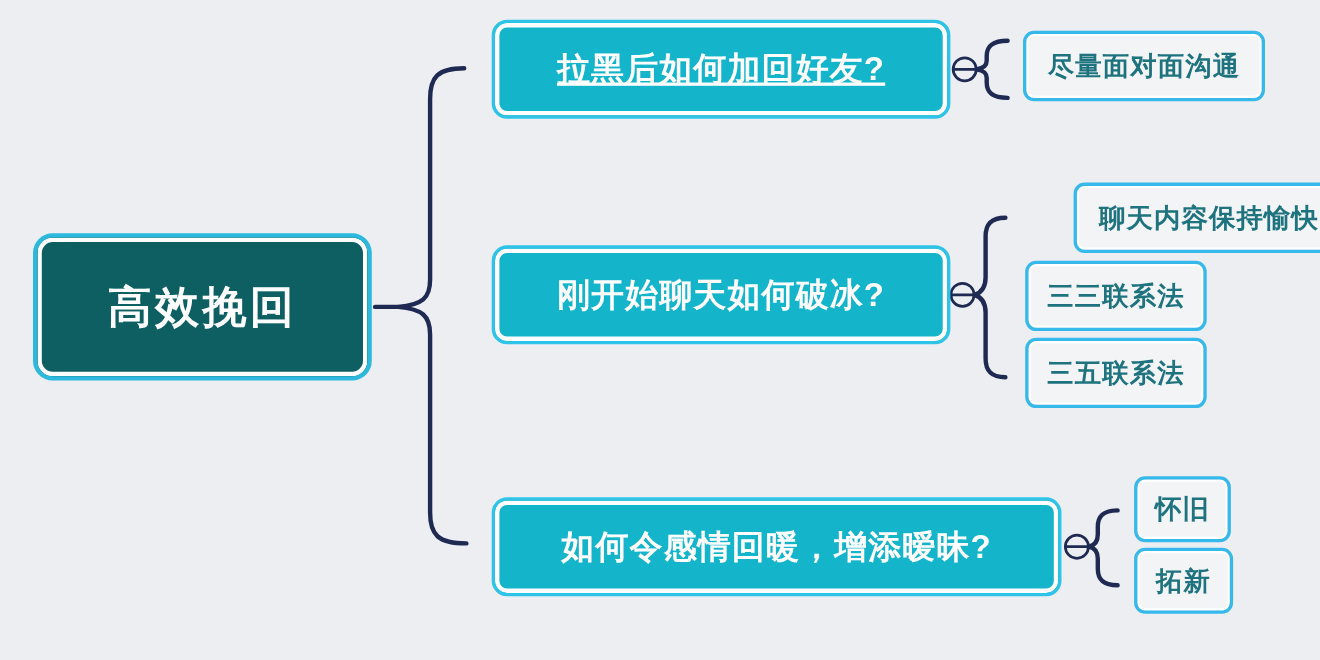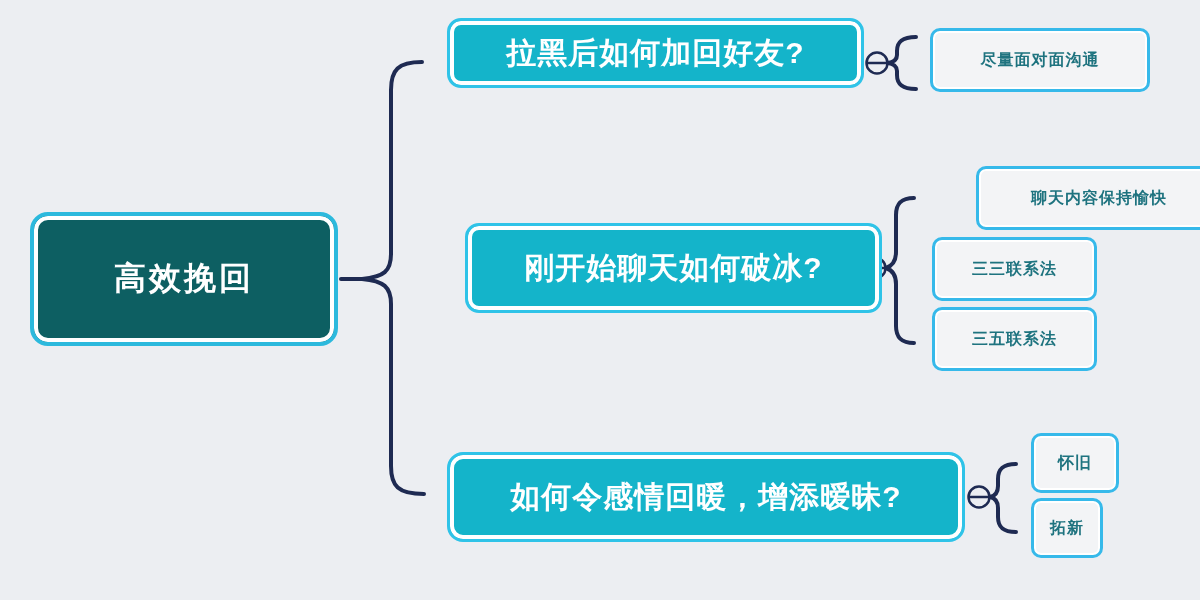--- a/index.html
+++ b/index.html
@@ -27,39 +27,39 @@
     font-weight: bold;
     white-space: nowrap;
     cursor: default;
   }
   .node-root {
     background: #0d5f62;
     border: 4px solid #2cb9dd;
     box-shadow: inset 0 0 0 4px #ffffff;
     border-radius: 18px;
     color: #ffffff;
-    font-size: 32px;
+    font-size: 40px;
     letter-spacing: 3px;
   }
   .node-branch {
     background: #14b4ca;
     border: 3px solid #2fc3e8;
     box-shadow: inset 0 0 0 4px #ffffff;
     border-radius: 14px;
     color: #ffffff;
     font-size: 30px;
     letter-spacing: 1px;
   }
   .node-leaf {
     background: #f3f4f6;
     border: 3px solid #36b9ea;
     box-shadow: inset 0 0 0 2px #ffffff;
     border-radius: 10px;
     color: #1e737f;
-    font-size: 16px;
+    font-size: 24px;
     letter-spacing: 1px;
   }
 </style>
 </head>
 <body>
 
 <div class="canvas">
 
   <svg class="connectors" viewBox="0 0 1200 600" xmlns="http://www.w3.org/2000/svg">
     <g fill="none" stroke="#1e2a52" stroke-width="4" stroke-linecap="round">
@@ -96,31 +96,31 @@
       <line x1="866" y1="268" x2="884" y2="268" stroke="#1e2a52" stroke-width="2.5" stroke-linecap="round"></line>
     </g>
     <g style="pointer-events:auto; cursor:pointer;">
       <circle cx="979" cy="497" r="10.5" fill="#eceef2" stroke="#1e2a52" stroke-width="2.5"></circle>
       <line x1="970" y1="497" x2="988" y2="497" stroke="#1e2a52" stroke-width="2.5" stroke-linecap="round"></line>
     </g>
   </svg>
 
   <div class="node node-root" style="left:30px; top:212px; width:308px; height:134px;">高效挽回</div>
 
-  <div class="node node-branch" style="left:447px; top:18px; width:417px; height:70px;">拉黑后如何加回好友?</div>
+  <div class="node node-branch" style="left:447px; top:18px; width:417px; height:90px;text-decoration:underline;">拉黑后如何加回好友?</div>
 
-  <div class="node node-branch" style="left:447px; top:223px; width:417px; height:90px;margin-left:18px;">刚开始聊天如何破冰?</div>
+  <div class="node node-branch" style="left:447px; top:223px; width:417px; height:90px;">刚开始聊天如何破冰?</div>
 
-  <div class="node node-branch" style="left:447px; top:452px; width:518px; height:90px;border-radius:16px;">如何令感情回暖，增添暧昧?</div>
+  <div class="node node-branch" style="left:447px; top:452px; width:518px; height:90px;">如何令感情回暖，增添暧昧?</div>
 
   <div class="node node-leaf" style="left:930px; top:28px; width:220px; height:64px;">尽量面对面沟通</div>
 
   <div class="node node-leaf" style="left:932px; top:166px; width:246px; height:64px;margin-left:44px;">聊天内容保持愉快</div>
 
   <div class="node node-leaf" style="left:932px; top:237px; width:165px; height:64px;">三三联系法</div>
 
   <div class="node node-leaf" style="left:932px; top:307px; width:165px; height:64px;font-family:Liberation Serif, serif;">三五联系法</div>
 
   <div class="node node-leaf" style="left:1031px; top:433px; width:88px; height:60px;">怀旧</div>
 
-  <div class="node node-leaf" style="left:1031px; top:498px; width:72px; height:60px;">拓新</div>
+  <div class="node node-leaf" style="left:1031px; top:498px; width:90px; height:60px;">拓新</div>
 
 </div>
 
 </body></html>

